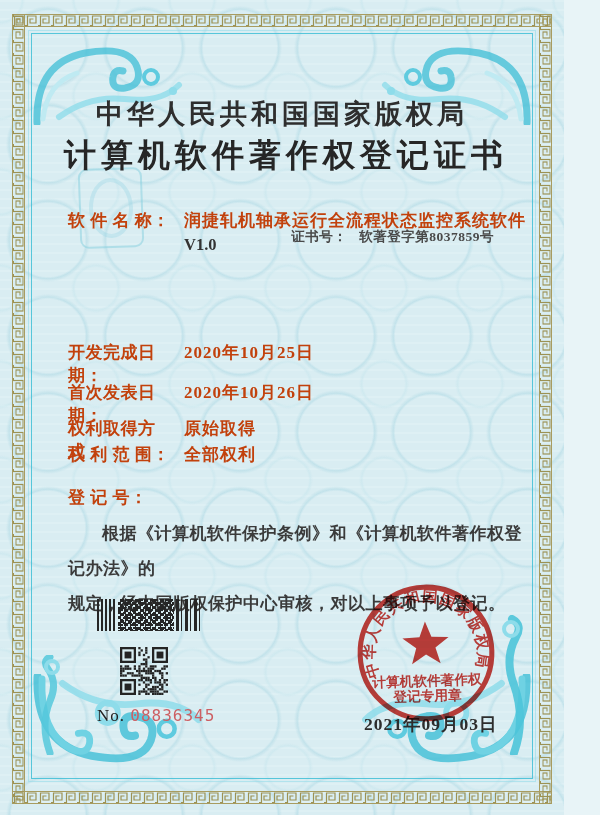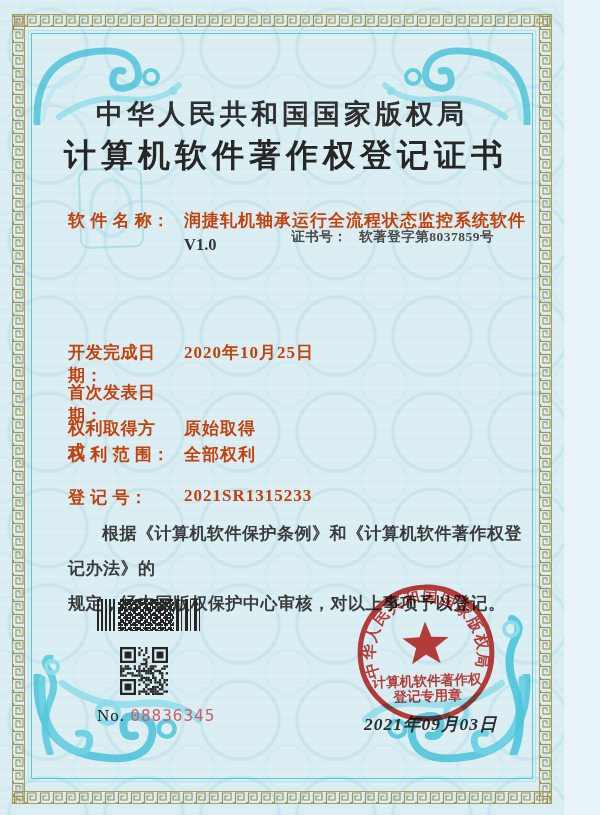--- a/index.html
+++ b/index.html
@@ -86,21 +86,21 @@
   .qr{position:absolute;left:119px;top:647px;width:50px;height:48px;z-index:4;}
   .qr svg{display:block;width:100%;height:100%;fill:#242424;}
 
   .serial{position:absolute;left:97px;top:706px;z-index:4;font-size:17px;letter-spacing:1px;color:#222;}
   .serial .num{color:#cd5f63;font-family:"DejaVu Sans Mono","Liberation Mono",monospace;
     font-size:16px;letter-spacing:1px;}
 
   
   .issue-date{
     position:absolute;left:364px;top:712px;z-index:4;
-    font-size:17.5px;font-weight:700;color:#2d2d2d;letter-spacing:1px;font-style:italic;
+    font-size:17.5px;font-weight:700;color:#2d2d2d;letter-spacing:1px;
   }
   .seal{position:absolute;left:350px;top:577px;width:152px;height:152px;z-index:5;
     mix-blend-mode:multiply;opacity:.92;transform:rotate(-2deg);}
   .seal svg{display:block;width:100%;height:100%;}
   .seal text{font-family:"Liberation Serif","DejaVu Serif",serif;font-weight:700;}
 </style>
 </head>
 <body>
 
 <div class="page">
@@ -219,32 +219,32 @@
     <span class="val">润捷轧机轴承运行全流程状态监控系统软件</span>
   </div>
   <div class="r0v2">V1.0</div>
 
   <div class="row r2">
     <span class="lab">开发完成日期：</span>
     <span class="val">2020年10月25日</span>
   </div>
   <div class="row r3">
     <span class="lab">首次发表日期：</span>
+    <span class="val">2020年10月26日</span>
   </div>
   <div class="row r4">
     <span class="lab">权利取得方式：</span>
     <span class="val">原始取得</span>
   </div>
   <div class="row r5">
     <span class="lab">权 利 范 围：</span>
     <span class="val">全部权利</span>
   </div>
   <div class="row r6">
     <span class="lab">登  记  号：</span>
-    <span class="val">2021SR1315233</span>
   </div>
 
   <div class="statement">
     <div class="indent">根据《计算机软件保护条例》和《计算机软件著作权登记办法》的</div>
     <div>规定，经中国版权保护中心审核，对以上事项予以登记。</div>
   </div>
 
   <div class="barcode">
     <div class="bc-l"></div>
     <div class="bc-m"></div>

